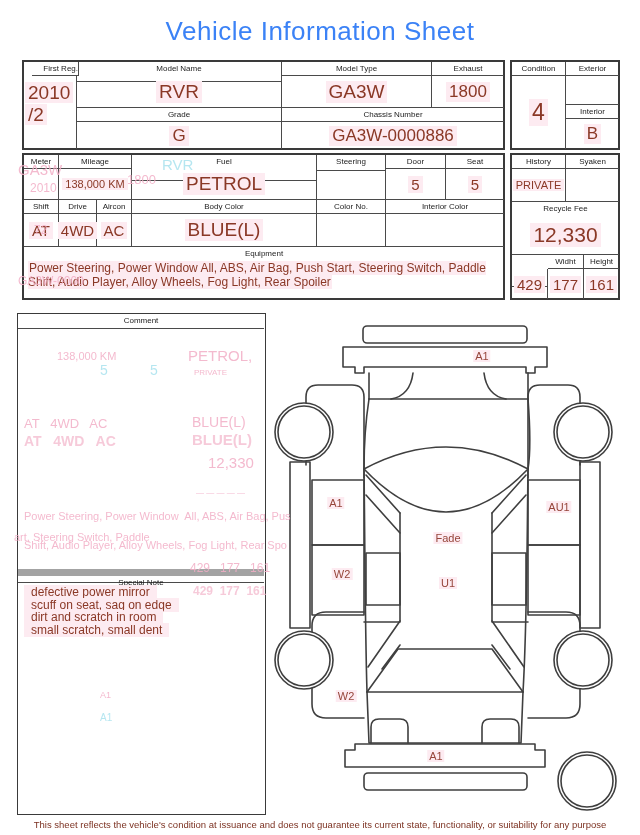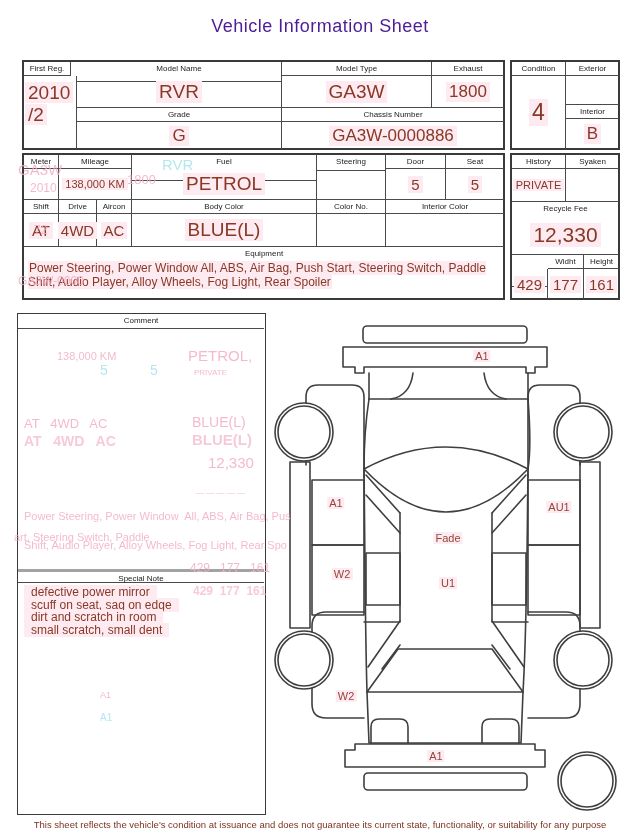--- a/index.html
+++ b/index.html
@@ -1,24 +1,24 @@
 <!DOCTYPE html>
 <html><head>
 <meta charset="utf-8">
 <style>
   html,body{margin:0;padding:0;background:#fff;}
   .page{position:relative;width:640px;height:835px;background:#ffffff;
         font-family:"Liberation Sans","DejaVu Sans",sans-serif;overflow:hidden;}
   .title{position:absolute;left:0;right:0;top:16px;text-align:center;
-         font-size:18px;color:#4c1d95;letter-spacing:.5px;}
+         font-size:26px;color:#3b82f6;letter-spacing:.5px;}
   .box{position:absolute;border:2px solid #3a3a3a;background:#fff;box-sizing:border-box;}
   .cell{position:absolute;box-sizing:border-box;overflow:visible;}
   .br{border-right:1px solid #4a4a4a;}
   .bb{border-bottom:1px solid #4a4a4a;}
-  .bt{border-top:3px solid #a3a3a3;}
+  .bt{border-top:7px solid #a3a3a3;}
   .hdr{font-size:8px;color:#1c1c1c;text-align:center;line-height:13px;white-space:nowrap;}
   .val{display:flex;align-items:center;justify-content:center;color:#8a3826;}
   .hl{background:#fdebf1;padding:0 3px;white-space:nowrap;}
   .red{color:#8a3826;}
   .ghost{position:absolute;white-space:pre;line-height:1;opacity:.85;pointer-events:none;}
   .g-pink{color:#f2aec6;}
   .g-cyan{color:#a9e2ee;}
   .g-bold{font-weight:bold;opacity:.65;}
   .equip{font-size:12px;line-height:13.5px;color:#8a3826;padding:2px 4px;}
   .equip .hl{padding:0 1px;white-space:normal;}
@@ -31,21 +31,21 @@
   svg{display:block;}
 </style>
 </head>
 <body>
 
 <div class="page">
 
   <div class="title">Vehicle Information Sheet</div>
 
   <div class="box" style="left:22px;top:60px;width:483px;height:90px;">
-    <div class="cell hdr br bb" style="left:0;top:0;width:47px;height:14px;">First Reg.</div>
+    <div class="cell hdr br bb" style="left:8px;top:0;width:47px;height:14px;text-align:right;">First Reg.</div>
     <div class="cell hdr br bb" style="left:53px;top:0;width:205px;height:20px;">Model Name</div>
     <div class="cell hdr br bb" style="left:258px;top:0;width:150px;height:14px;">Model Type</div>
     <div class="cell hdr bb" style="left:408px;top:0;width:72px;height:14px;">Exhaust</div>
 
     <div class="cell br red" style="left:0;top:14px;width:53px;height:73px;font-size:19px;line-height:22px;padding:6px 0 0 1px;">
       <span class="hl">2010</span><br>
       <span class="hl">/2</span>
     </div>
     <div class="cell val br bb" style="left:53px;top:14px;width:205px;height:32px;font-size:19px;">
         <span class="hl">RVR</span>

